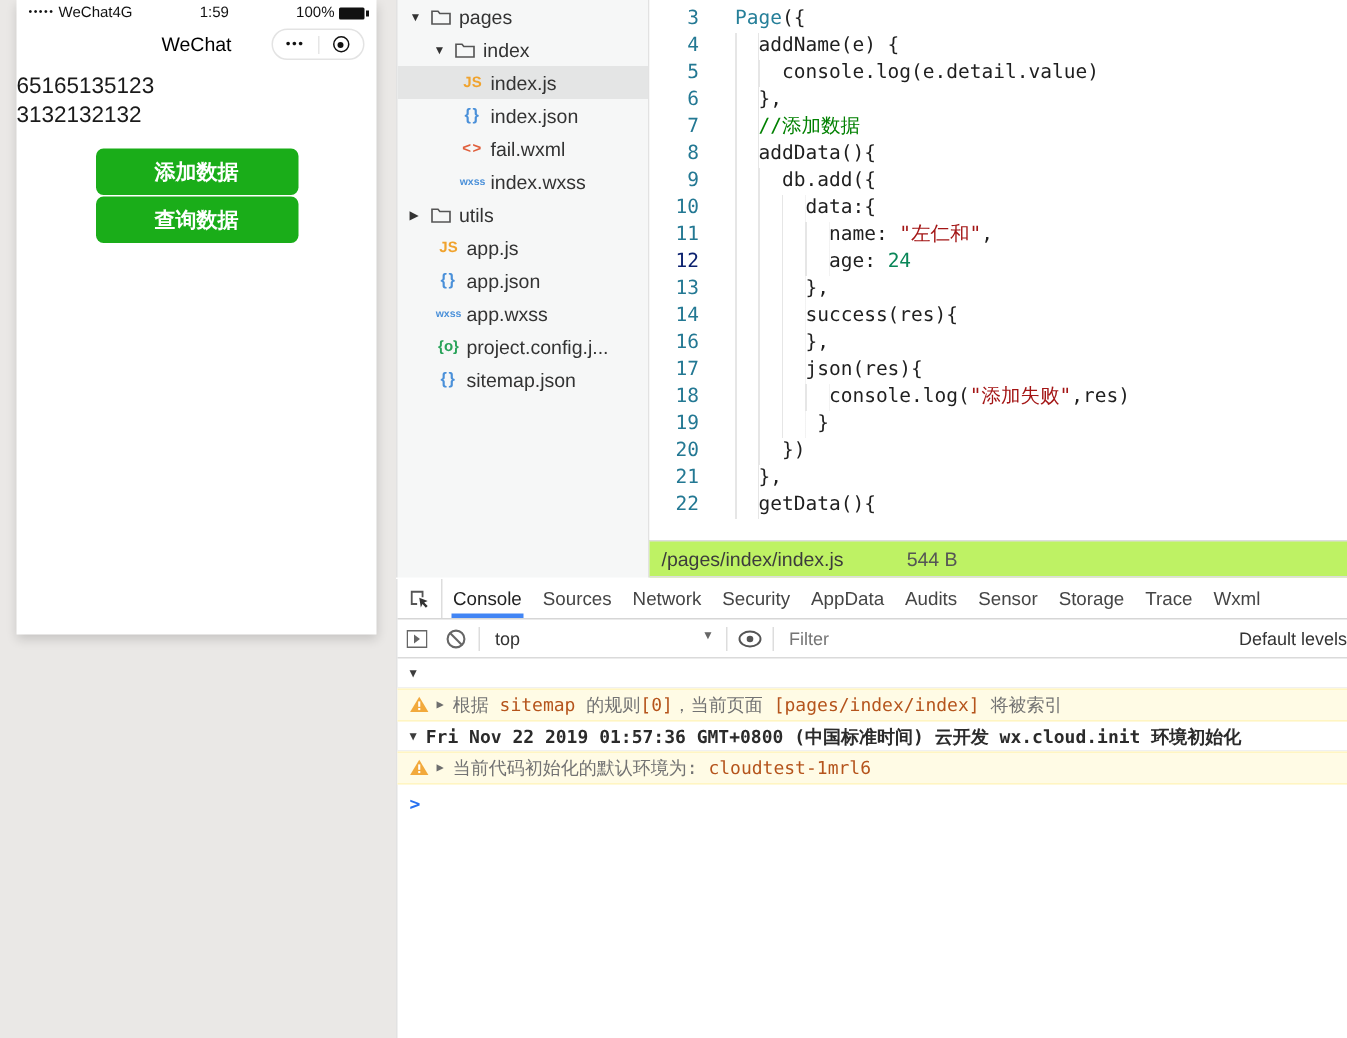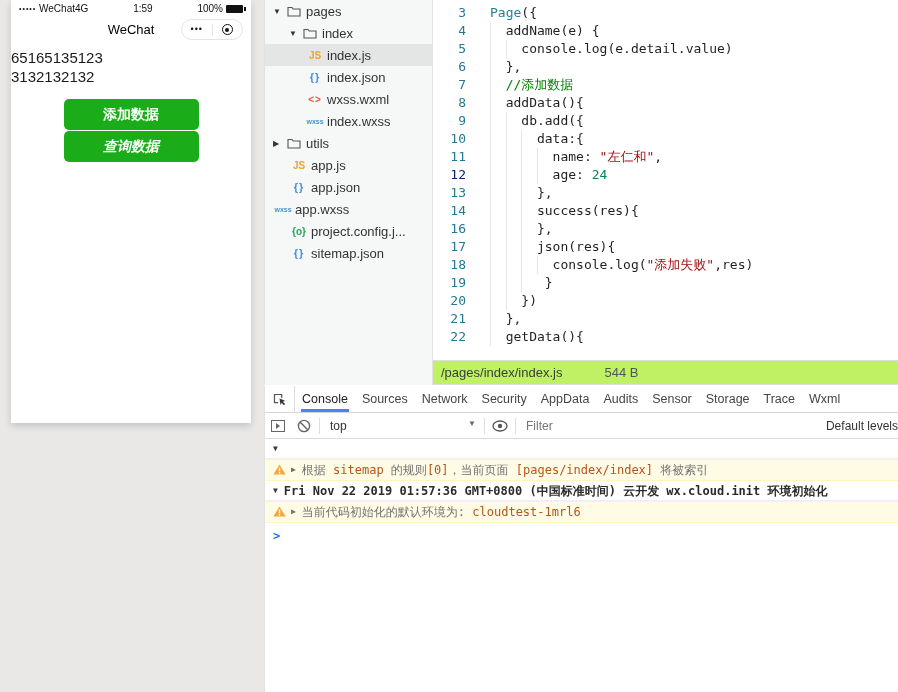--- a/index.html
+++ b/index.html
@@ -24,21 +24,21 @@
   .cap-dots { flex:1; text-align:center; font-size:9px; letter-spacing:1px; color:#111; line-height:19px; }
   .cap-div { width:1px; height:12px; background:#e6e6e6; }
   .cap-circle { flex:1; display:flex; justify-content:center; align-items:center; }
   .cap-circle .outer { width:11px; height:11px; border:1.5px solid #111; border-radius:50%;
                        display:flex; justify-content:center; align-items:center; }
   .cap-circle .inner { width:4px; height:4px; background:#111; border-radius:50%; }
   .page-output { padding:3px 0 0 0; font-size:15px; line-height:19px; color:#1a1a1a; }
   .btn-stack { width:135px; margin:13px auto 0 auto; }
   .wx-btn { display:block; width:135px; height:31px; line-height:31px; text-align:center;
             border-radius:5px; color:#fff; font-size:14px; font-weight:bold; border:none; cursor:pointer; }
-  .wx-btn + .wx-btn { margin-top:1px;font-style:italic; }
+  .wx-btn + .wx-btn { margin-top:1px; }
 
   
   .tree-panel { position:absolute; left:264px; top:0; width:169px; height:385px; background:#f6f7f7;
                 border-left:1px solid #e2e2e2; border-right:1px solid #e2e2e2; overflow:hidden; }
   .tree-row { display:flex; align-items:center; height:22px; font-size:13px; color:#333; cursor:pointer; }
   .tree-row.selected { background:#e4e5e5; }
   .tree-arrow { width:11px; font-size:8px; color:#333; flex:none; }
   .tree-ic { width:20px; flex:none; display:flex; justify-content:center; align-items:center; }
   .ic-js   { color:#f0a32e; font-weight:bold; font-size:10px; }
   .ic-json { color:#4a90d9; font-weight:bold; font-size:11px; letter-spacing:1px; }
@@ -162,21 +162,21 @@
       <div class="tree-row selected" style="padding-left: 40px;">
         <span class="tree-ic ic-js">JS</span>
         <span class="tree-label">index.js</span>
       </div>
       <div class="tree-row" style="padding-left: 40px;">
         <span class="tree-ic ic-json">{}</span>
         <span class="tree-label">index.json</span>
       </div>
       <div class="tree-row" style="padding-left: 40px;">
         <span class="tree-ic ic-wxml">&lt;&gt;</span>
-        <span class="tree-label">wxss.wxml</span>
+        <span class="tree-label">fail.wxml</span>
       </div>
       <div class="tree-row" style="padding-left: 40px;">
         <span class="tree-ic ic-wxss">wxss</span>
         <span class="tree-label">index.wxss</span>
       </div>
       <div class="tree-row" style="padding-left: 8px;">
         <span class="tree-arrow">▶</span>
         <span class="tree-ic">
           <svg width="14" height="11" viewBox="0 0 14 11">
             <path d="M1 1.5h4l1.2 1.5H13v7H1z" fill="none" stroke="#555" stroke-width="1.1"></path>
@@ -185,21 +185,21 @@
         <span class="tree-label">utils</span>
       </div>
       <div class="tree-row" style="padding-left: 24px;">
         <span class="tree-ic ic-js">JS</span>
         <span class="tree-label">app.js</span>
       </div>
       <div class="tree-row" style="padding-left: 24px;">
         <span class="tree-ic ic-json">{}</span>
         <span class="tree-label">app.json</span>
       </div>
-      <div class="tree-row" style="padding-left: 8px;">
+      <div class="tree-row" style="padding-left: 24px;">
         <span class="tree-ic ic-wxss">wxss</span>
         <span class="tree-label">app.wxss</span>
       </div>
       <div class="tree-row" style="padding-left: 24px;">
         <span class="tree-ic ic-config">{o}</span>
         <span class="tree-label">project.config.j...</span>
       </div>
       <div class="tree-row" style="padding-left: 24px;">
         <span class="tree-ic ic-json">{}</span>
         <span class="tree-label">sitemap.json</span>

